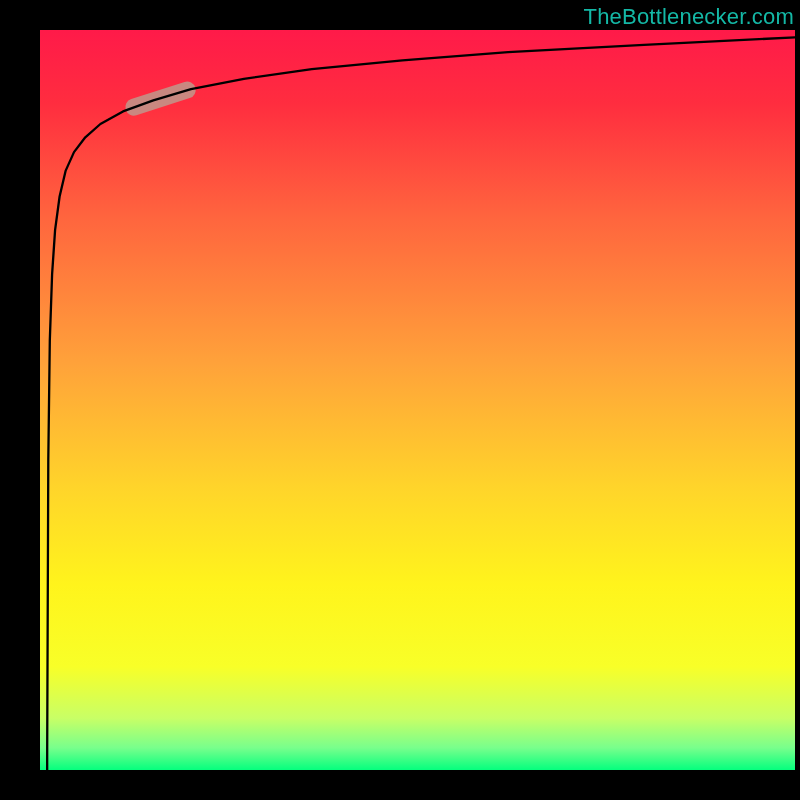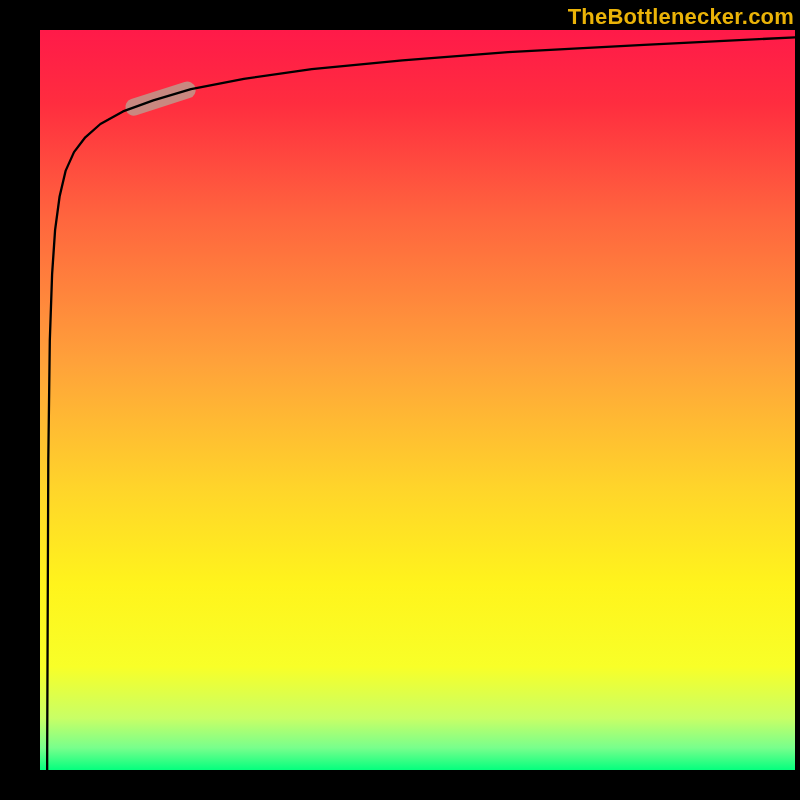--- a/index.html
+++ b/index.html
@@ -22,23 +22,23 @@
     left: 40px;
     top: 30px;
     width: 755px;
     height: 740px;
     overflow: hidden;
   }
   .watermark {
     position: absolute;
     top: 4px;
     right: 6px;
-    color: #eab308;
+    color: #14b8a6;
     font-size: 22px;
-    font-weight: 700;
+    font-weight: 400;
     letter-spacing: 0.2px;
     user-select: none;
   }
   .highlight {
     position: absolute;
     background: #c98880;
     border-radius: 10px;
   }
   svg.curve {
     position: absolute;

